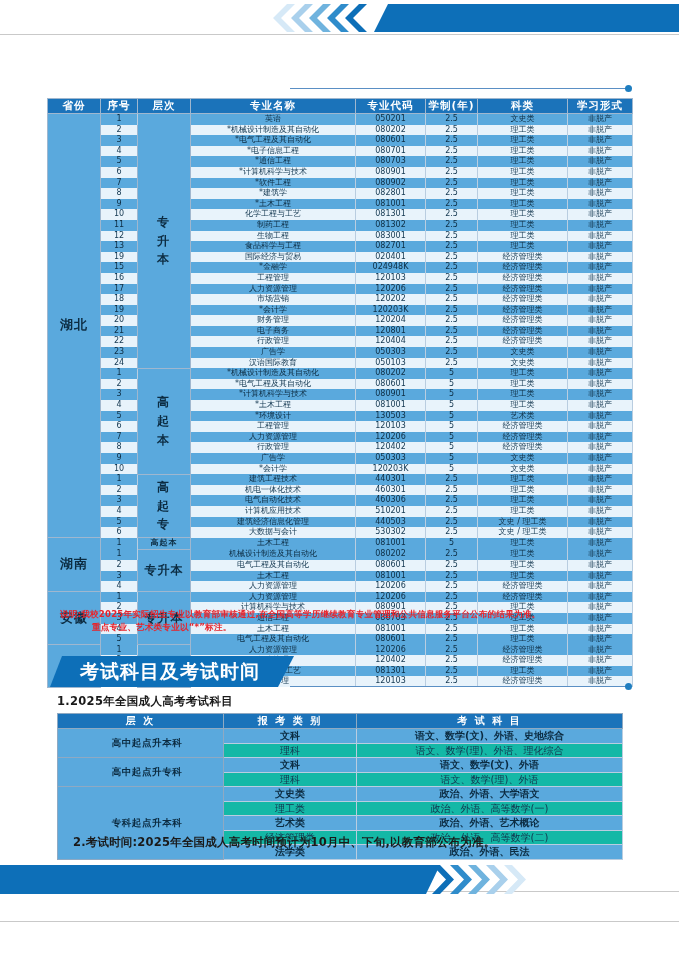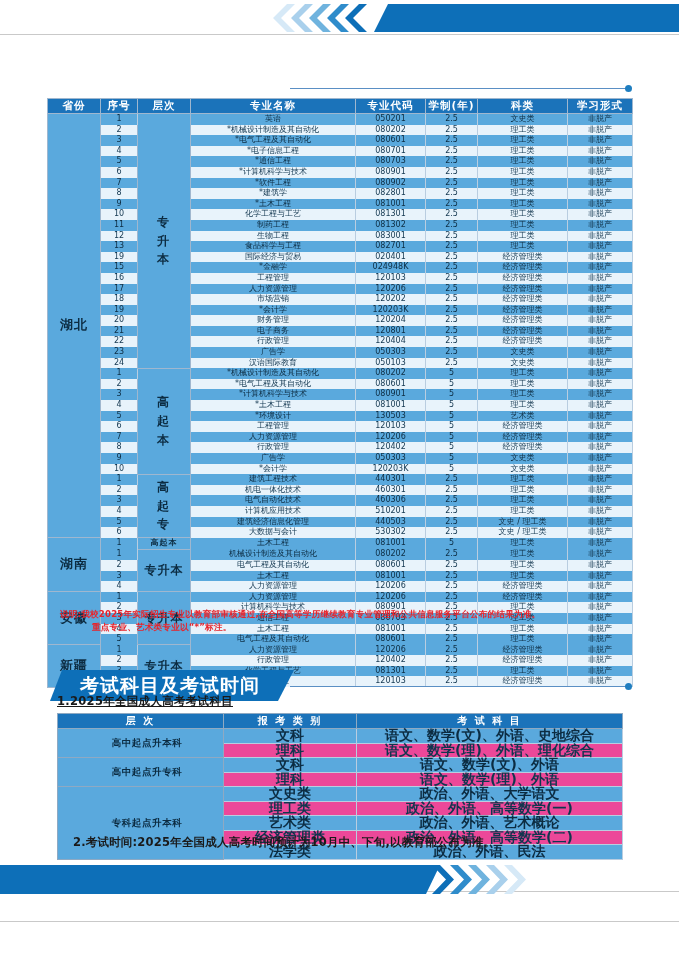--- a/index.html
+++ b/index.html
@@ -97,33 +97,32 @@
   
   .note {
     position:absolute; color:#e8232a; font-size:8.6px; font-weight:bold;
     line-height:1.55; letter-spacing:0.2px;
   }
 
   
   .sub-head {
     position:absolute; font-size:11.5px; font-weight:bold; color:#1a1a1a;
     letter-spacing:0.3px;
-    text-decoration:underline;
   }
   .exam-table { position:absolute; left:57px; top:713px; width:565px; }
   .exam-table th {
     background:#1b73ba; color:#fff; font-size:10px; font-weight:bold;
     height:15px; border:1px solid #8fa9c2; letter-spacing:2px;
   }
   .exam-table td {
-    font-size:14px; height:13.5px; line-height:13.5px; text-align:center;
+    font-size:10px; height:13.5px; line-height:13.5px; text-align:center;
     border:1px solid #b9cde0; color:#12364f; white-space:nowrap;
   }
   .exam-table tr.odd td { background:#5aa9dd; color:#0c2c42; font-weight:bold; }
-  .exam-table tr.even td { background:#ec4899;font-weight:bold; }
+  .exam-table tr.even td { background:#14b8a6; }
   .exam-table td.lv {
     background:#dceaf6; font-size:9.5px; font-weight:bold;
     border:1px solid #8fa9c2; letter-spacing:0.6px;padding-left:13px;
   }
   .exam-table td.lv.hl { background:#5aa9dd; }
   .foot-note {
     position:absolute; font-size:11.5px; font-weight:bold; color:#1a1a1a;
     letter-spacing:0.2px;
     text-align:center;
   }
@@ -636,21 +635,21 @@
           <td>非脱产</td>
         </tr>
       </tbody>
   </table>
 
   <div class="note" style="left:60px; top:608px; width:565px;">
     <div>说明:我校2025年实际招生专业以教育部审核通过,在全国高等学历继续教育专业管理和公共信息服务平台公布的结果为准。</div>
     <div style="padding-left:32px;">重点专业、艺术类专业以“*”标注。</div>
   </div>
 
-  <div class="banner-wrap" style="left:50px; top:656px;margin-top:14px;">
+  <div class="banner-wrap" style="left:50px; top:656px;">
     <div class="banner">
       <span class="banner-title">考试科目及考试时间</span>
     </div>
   </div>
   <div class="banner-rule" style="left:290px; top:686px; width:338px;"></div>
   <div class="banner-dot" style="left:625px; top:683px;"></div>
 
   <div class="sub-head" style="left:57px; top:694px;">1.2025年全国成人高考考试科目</div>
 
   <table class="exam-table">

